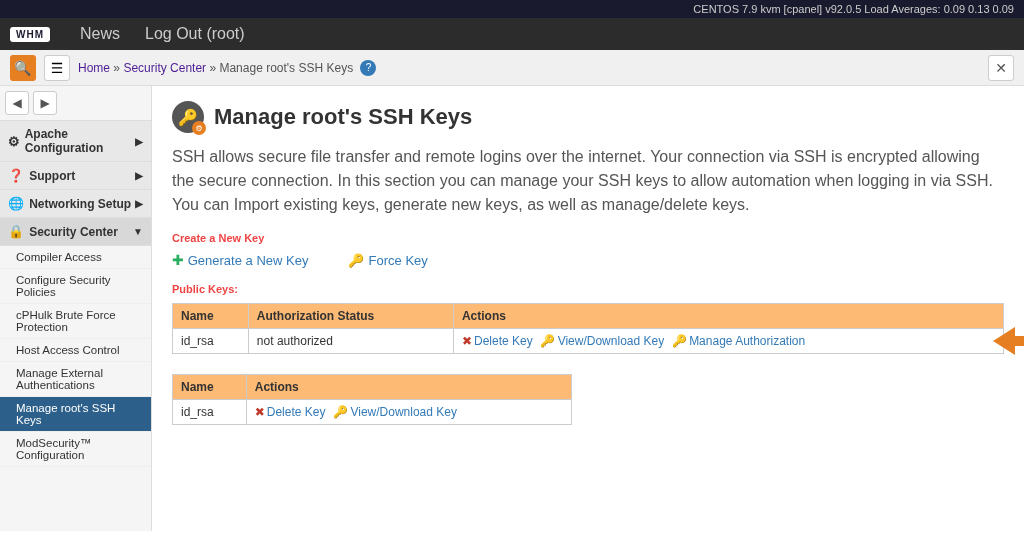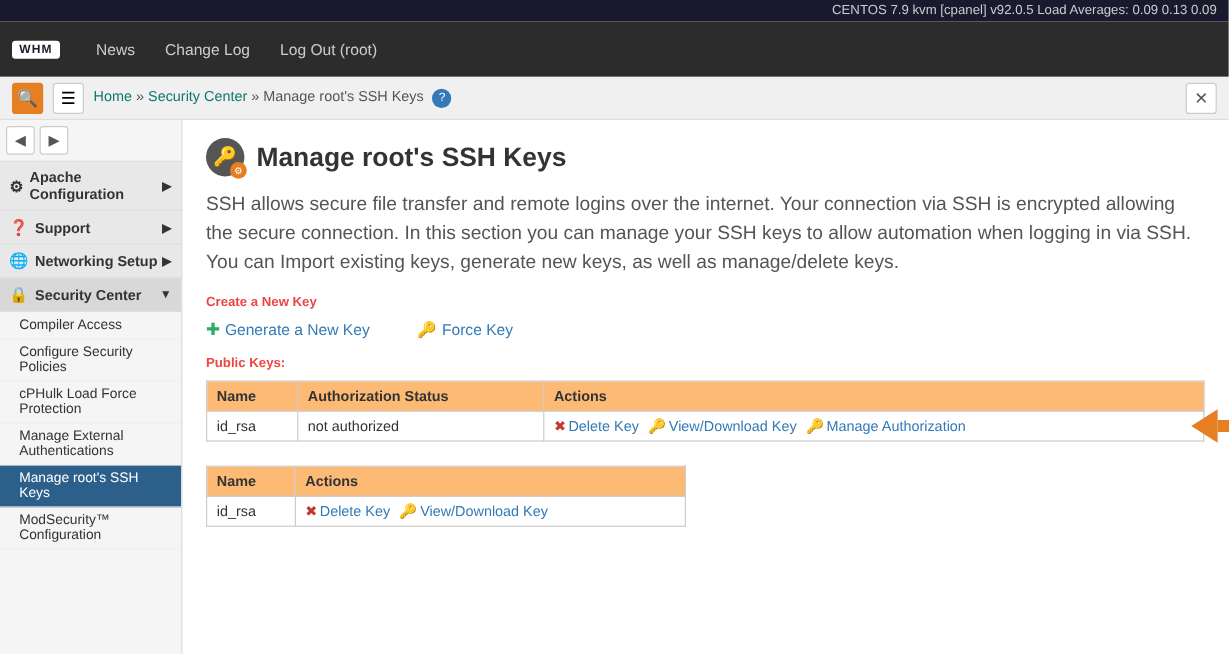--- a/index.html
+++ b/index.html
@@ -13,35 +13,35 @@
       padding: 3px 10px;
       text-align: right;
     }
 
     
     #header {
       background: #2c2c2c;
       display: flex;
       align-items: center;
       padding: 0 10px;
-      height: 46px;
+      height: 32px;
     }
     #logo {
       display: flex;
       align-items: center;
       margin-right: 20px;
     }
     #nav {
       display: flex;
       align-items: center;
       gap: 5px;
     }
     .nav-item {
       color: #ccc;
-      font-size: 13px;
+      font-size: 16px;
       padding: 5px 10px;
       cursor: pointer;
       border-radius: 3px;
     }
 
     
     #search-bar {
       background: #f0f0f0;
       border-bottom: 1px solid #ddd;
       display: flex;
@@ -68,21 +68,21 @@
       height: 26px;
       cursor: pointer;
       display: flex; align-items: center; justify-content: center;
       font-size: 14px;
     }
     #breadcrumb {
       font-size: 12px;
       color: #555;
       flex: 1;
     }
-    #breadcrumb a { color: #0f766e; text-decoration: none; }
+    #breadcrumb a { color: #4c1d95; text-decoration: none; }
     #breadcrumb-help {
       display: inline-flex;
       align-items: center;
       justify-content: center;
       width: 16px; height: 16px;
       background: #337ab7;
       color: #fff;
       border-radius: 50%;
       font-size: 10px;
       margin-left: 4px;
@@ -280,21 +280,20 @@
 </div>
 
 <div id="header">
   <div id="logo">
     <div style="background: #fff; border-radius: 3px; padding: 2px 6px; display:flex; align-items:center;">
       <span style="color:#1a1a2e; font-size:10px; font-weight:900; letter-spacing:1px;">WHM</span>
     </div>
   </div>
   <div id="nav">
     <div class="nav-item">News</div>
-    <div class="nav-item">Change Log</div>
     <div class="nav-item">Log Out (root)</div>
   </div>
 </div>
 
 <div id="search-bar">
   <button id="search-btn">🔍</button>
   <button id="nav-toggle">☰</button>
   <div id="breadcrumb">
     <a>Home</a>
     <span> » </span>
@@ -333,21 +332,22 @@
     </div>
 
     <div class="sidebar-section-header" style="background:#d8d8d8;">
       <span class="icon">🔒</span>
       <span>Security Center</span>
       <span class="arrow">▼</span>
     </div>
 
     <div class="sidebar-item">Compiler Access</div>
     <div class="sidebar-item">Configure Security Policies</div>
-    <div class="sidebar-item">cPHulk Load Force Protection</div>
+    <div class="sidebar-item">cPHulk Brute Force Protection</div>
+    <div class="sidebar-item">Host Access Control</div>
     <div class="sidebar-item">Manage External Authentications</div>
     <div class="sidebar-item active">Manage root's SSH Keys</div>
     <div class="sidebar-item">ModSecurity™ Configuration</div>
 
   </div>
 
   <div id="content">
 
     <div id="page-title-row">
       <div id="page-icon">

